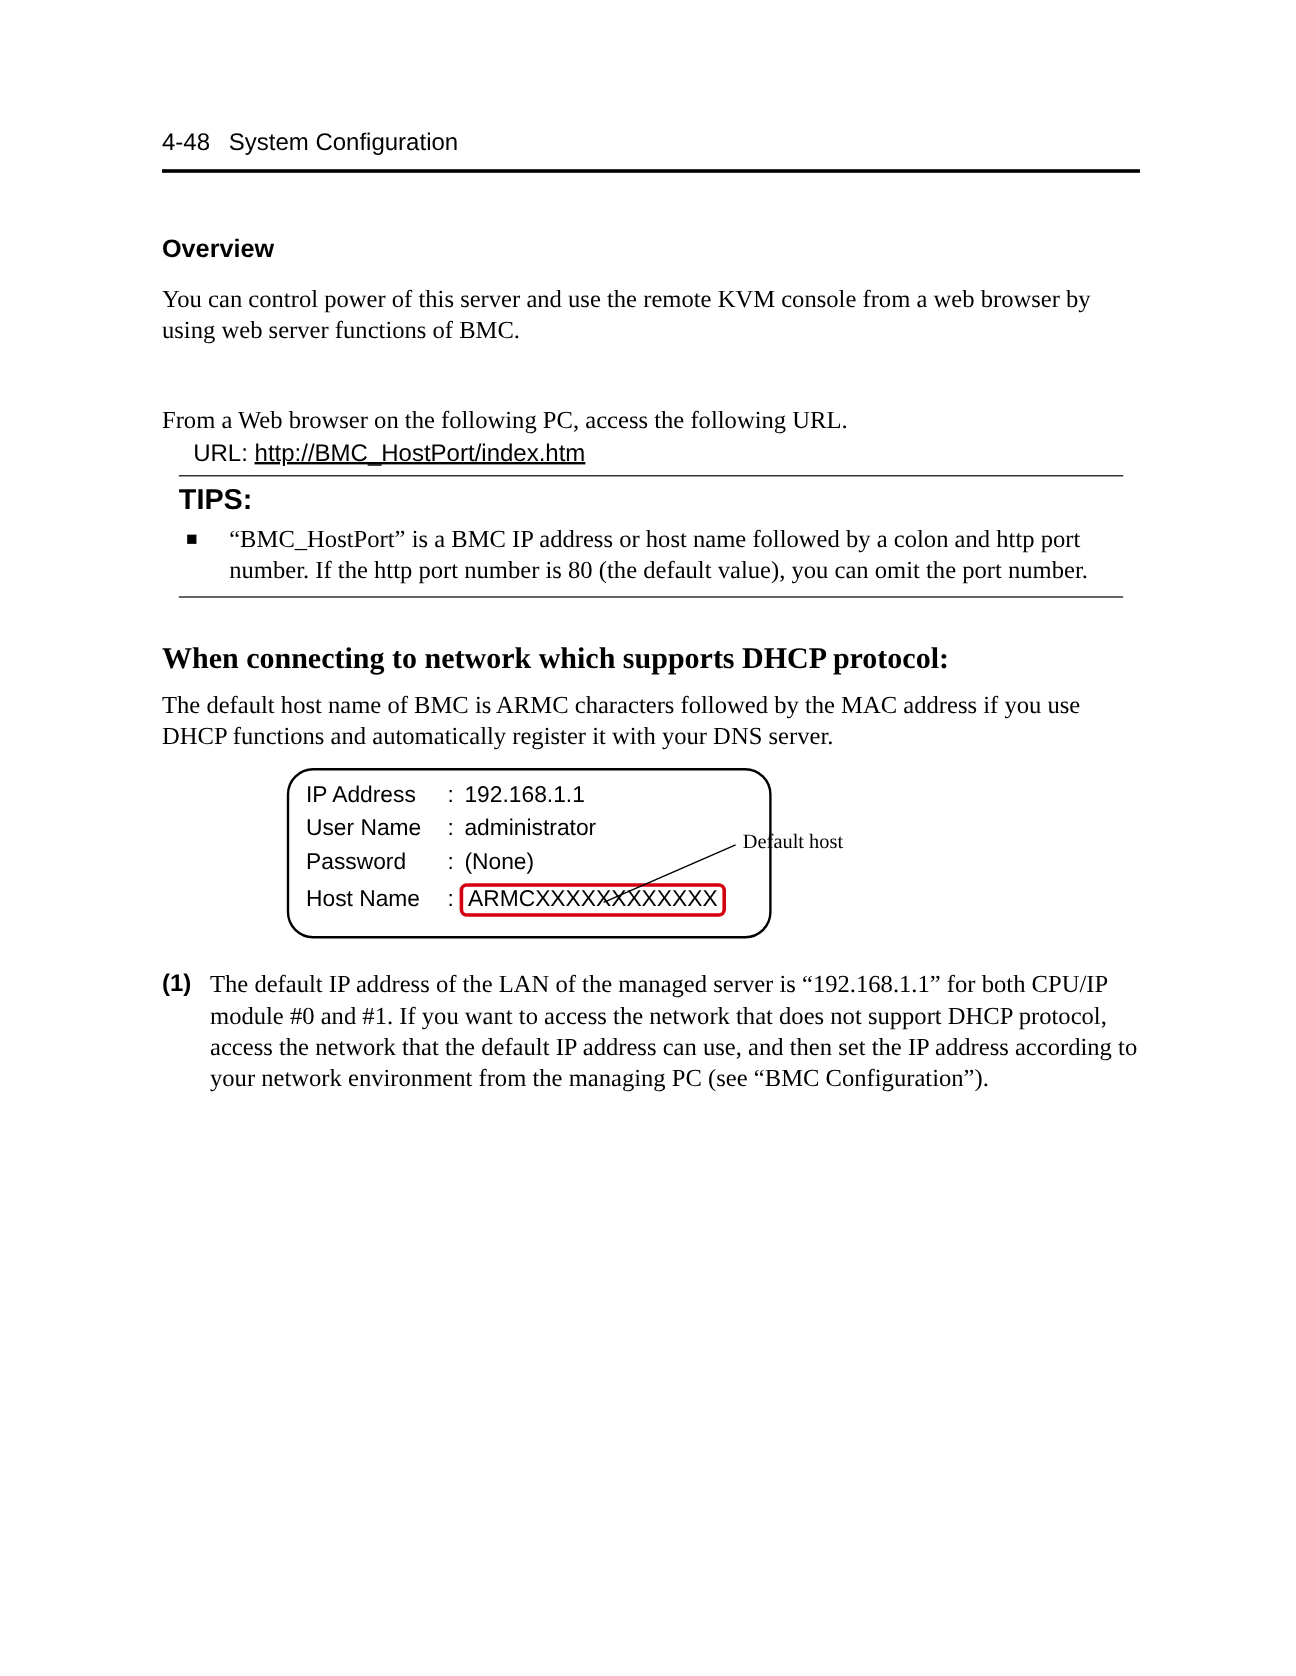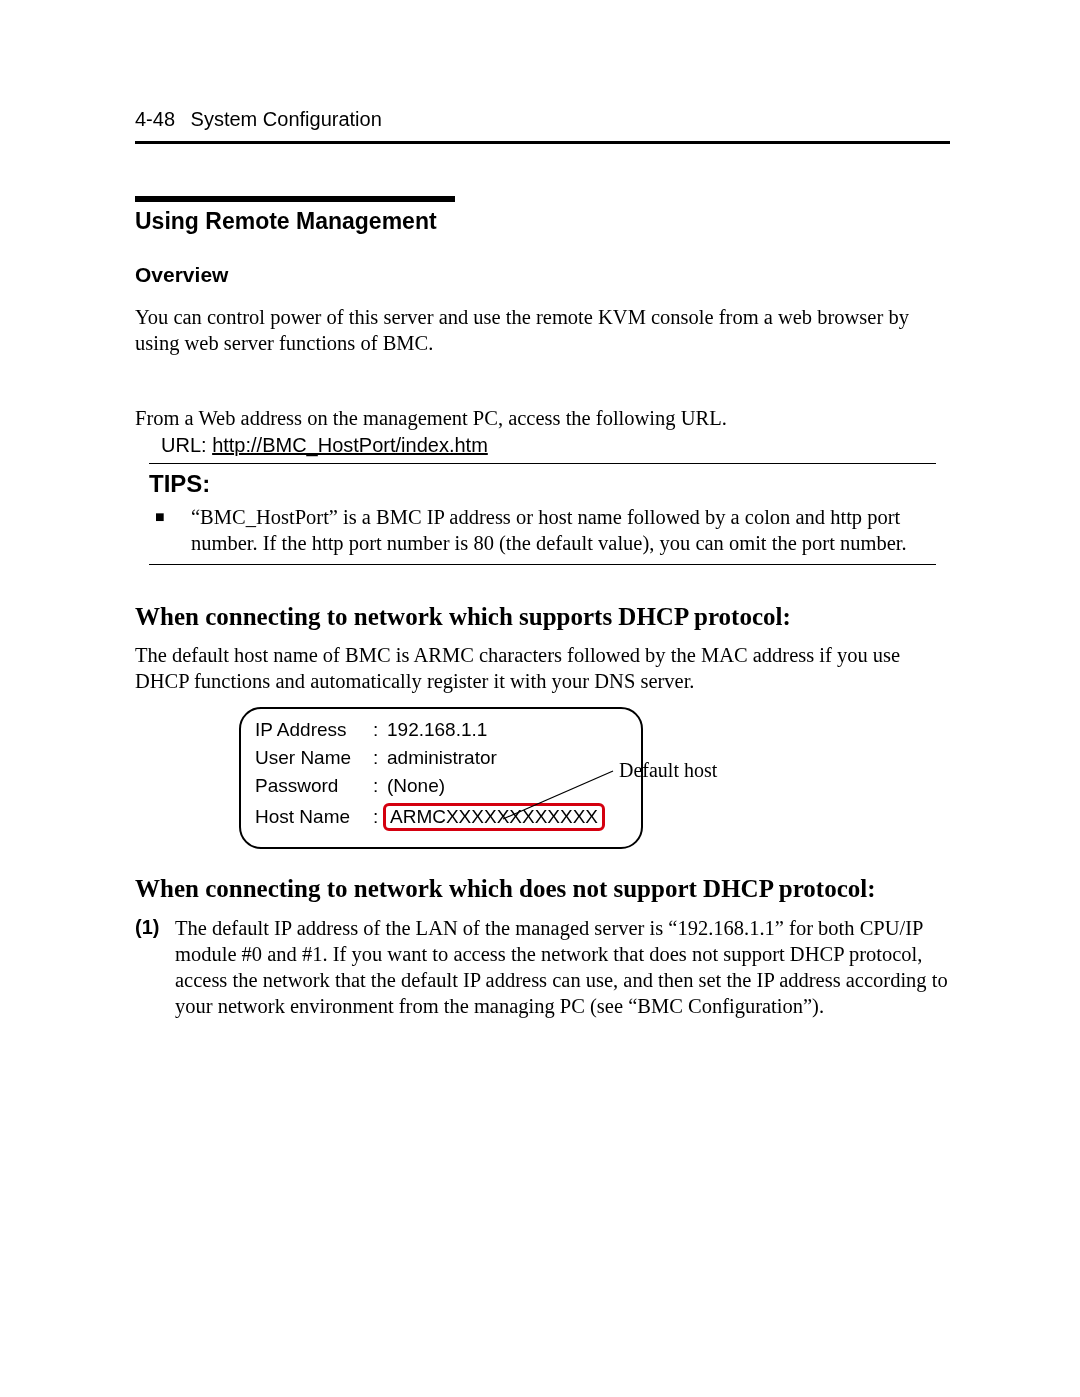--- a/index.html
+++ b/index.html
@@ -113,21 +113,21 @@
     border: 3px solid #d4000f;
     border-radius: 6px;
     padding: 0 4px;
     margin-left: -4px;
     display: inline-block;
   }
   .callout-label {
     position: absolute;
     left: 484px;
     top: 52px;
-    font-size: 20px;
+    font-size: 17px;
   }
   .callout-svg {
     position: absolute;
     left: 360px;
     top: 58px;
     width: 130px;
     height: 60px;
     pointer-events: none;
   }
   .num-row {
@@ -146,28 +146,27 @@
 </head>
 <body>
 
 <div class="page">
 
   <div class="header-line">
     <span>4-48</span><span class="sep"></span>
     <span>System Configuration</span>
   </div>
 
-  <div><span class="section-title">Using Remote Management</span></div>
 
   <div class="sub-title">Overview</div>
   <div class="body-text">You can control power of this server and use the remote KVM console from a web browser by using web server functions of BMC.</div>
 
   <div class="gap-38"></div>
 
-  <div class="body-text" style="margin-bottom:2px">From a Web address on the management PC, access the following URL.</div>
+  <div class="body-text" style="margin-bottom:2px">From a Web browser on the following PC, access the following URL.</div>
   <div class="url-line">
     <span>URL: </span><span class="url-link">http://BMC_HostPort/index.htm</span>
   </div>
 
   <div class="tips-block">
     <div class="tips-label">TIPS:</div>
     <div class="bullet-row">
       <div class="bullet-mark">■</div>
       <div class="bullet-body">“BMC_HostPort” is a BMC IP address or host name followed by a colon and http port number. If the http port number is 80 (the default value), you can omit the port number.</div>
     </div>
@@ -200,19 +199,18 @@
         <div class="info-colon">:</div>
         <div class="info-val"><span class="host-highlight">ARMCXXXXXXXXXXXX</span></div>
       </div>
     </div>
     <svg class="callout-svg" viewBox="0 0 130 60">
       <line x1="8" y1="54" x2="118" y2="6" stroke="#000" stroke-width="1.2"></line>
     </svg>
     <div class="callout-label">Default host</div>
   </div>
 
-  <div class="bold-para">When connecting to network which does not support DHCP protocol:</div>
   <div class="num-row">
     <div class="num-mark">(1)</div>
     <div class="num-body">The default IP address of the LAN of the managed server is “192.168.1.1” for both CPU/IP module #0 and #1. If you want to access the network that does not support DHCP protocol, access the network that the default IP address can use, and then set the IP address according to your network environment from the managing PC (see “BMC Configuration”).</div>
   </div>
 
 </div>
 
 </body></html>

